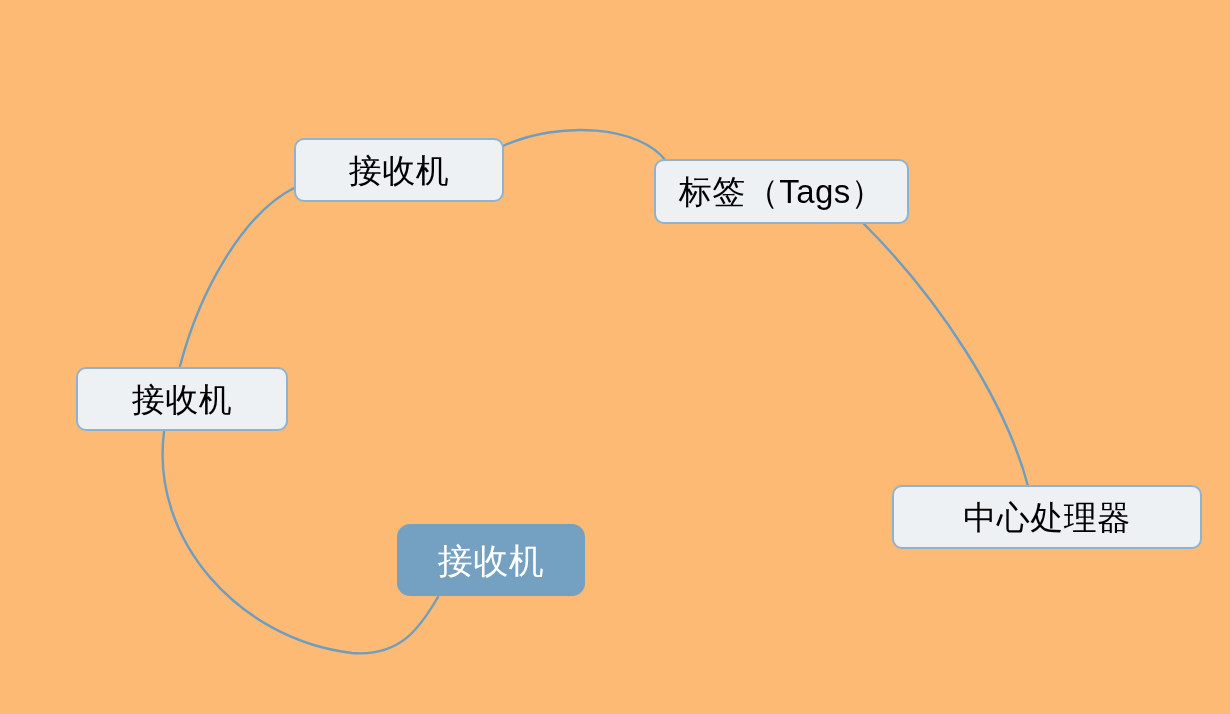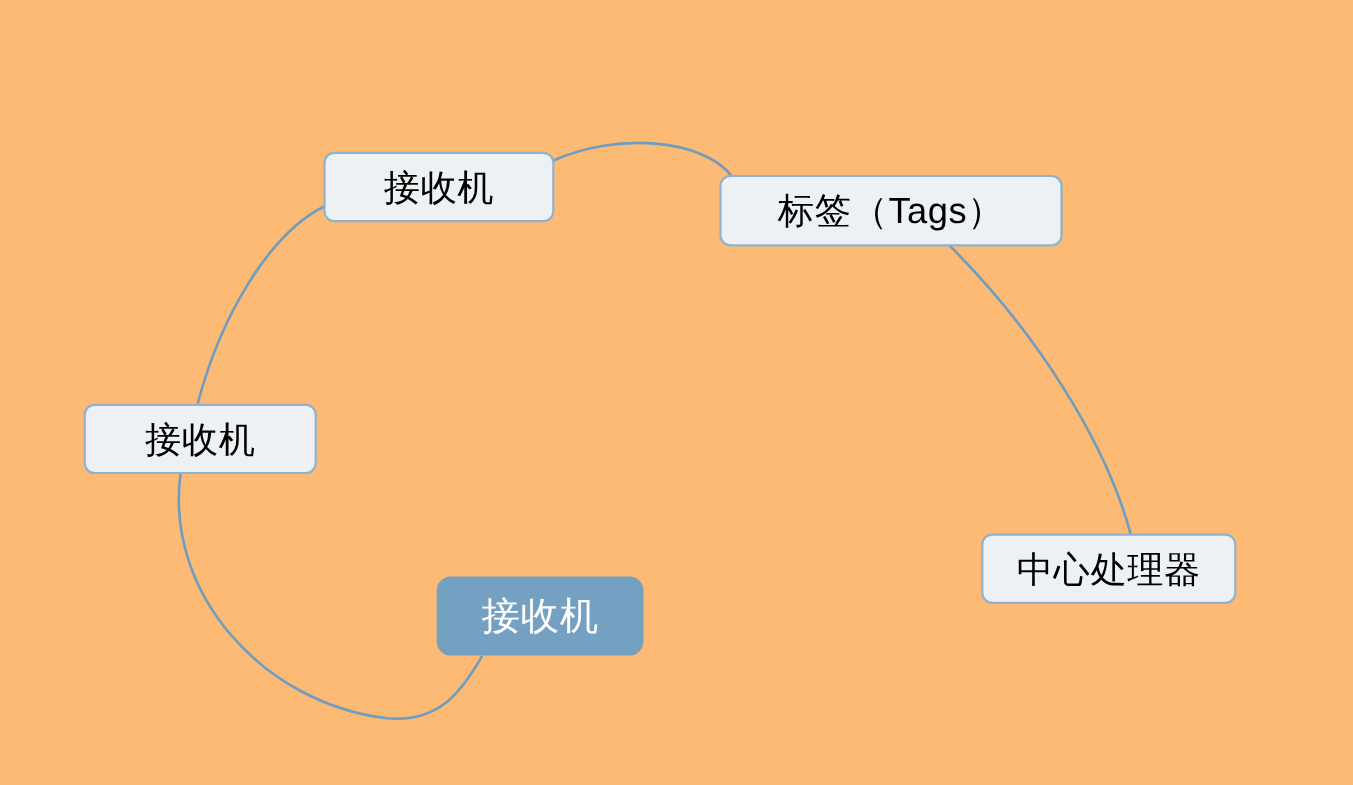--- a/index.html
+++ b/index.html
@@ -67,25 +67,25 @@
       <path d="M 864 224 C 940 300 1005 400 1028 486"></path>
       <path d="M 180 366 C 200 290 244 212 296 187"></path>
       <path d="M 164 432 C 150 540 240 640 352 653 C 400 657 420 628 438 597"></path>
     </g>
   </svg>
 
   <div class="node normal" style="left: 294px; top: 138px; width: 210px; height: 64px;">
     <span class="node-label">接收机</span>
   </div>
 
-  <div class="node normal" style="left: 654px; top: 159px; width: 312px; height: 65px;">
+  <div class="node normal" style="left: 654px; top: 159px; width: 255px; height: 65px;">
     <span class="node-label">标签（Tags）</span>
   </div>
 
-  <div class="node normal" style="left: 892px; top: 485px; width: 232px; height: 64px;">
+  <div class="node normal" style="left: 892px; top: 485px; width: 310px; height: 64px;">
     <span class="node-label">中心处理器</span>
   </div>
 
   <div class="node normal" style="left: 76px; top: 367px; width: 212px; height: 64px;">
     <span class="node-label">接收机</span>
   </div>
 
   <div class="node selected" style="left: 397px; top: 524px; width: 188px; height: 72px;">
     <span class="node-label">接收机</span>
   </div>

